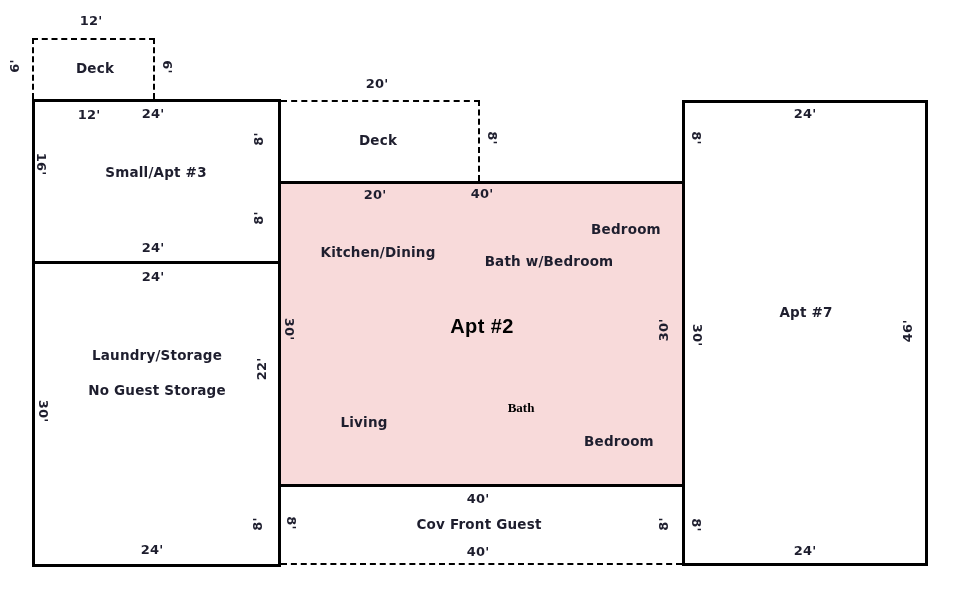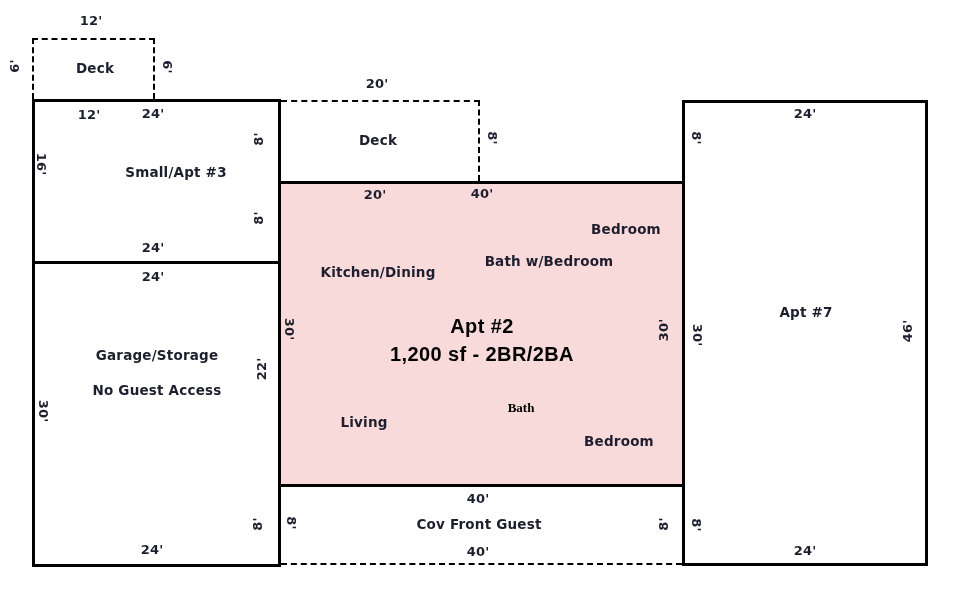--- a/index.html
+++ b/index.html
@@ -43,43 +43,42 @@
   <div class="box solid apt2"></div>
   <div class="box solid apt1"></div>
   <div class="box porch"></div>
   <div class="labels">
       <div class="lbl dim" style="left: 91px; top: 20px; transform: translate(-50%, -50%);">12'</div>
       <div class="lbl room" style="left: 95px; top: 68px; transform: translate(-50%, -50%);">Deck</div>
       <div class="lbl dim" style="left: 14px; top: 66px; transform: translate(-50%, -50%) rotate(-90deg);">6'</div>
       <div class="lbl dim" style="left: 167px; top: 67px; transform: translate(-50%, -50%) rotate(90deg);">6'</div>
       <div class="lbl dim" style="left: 89px; top: 114px; transform: translate(-50%, -50%);">12'</div>
       <div class="lbl dim" style="left: 153px; top: 113px; transform: translate(-50%, -50%);">24'</div>
-      <div class="lbl room" style="left: 156px; top: 172px; transform: translate(-50%, -50%); margin-left: 20px;">Small/Apt #3</div>
+      <div class="lbl room" style="left: 156px; top: 172px; transform: translate(-50%, -50%);">Small/Apt #3</div>
       <div class="lbl dim" style="left: 41px; top: 164px; transform: translate(-50%, -50%) rotate(90deg);">16'</div>
       <div class="lbl dim" style="left: 258px; top: 139px; transform: translate(-50%, -50%) rotate(-90deg);">8'</div>
       <div class="lbl dim" style="left: 258px; top: 218px; transform: translate(-50%, -50%) rotate(-90deg);">8'</div>
       <div class="lbl dim" style="left: 153px; top: 247px; transform: translate(-50%, -50%);">24'</div>
       <div class="lbl dim" style="left: 153px; top: 276px; transform: translate(-50%, -50%);">24'</div>
-      <div class="lbl room" style="left: 157px; top: 355px; transform: translate(-50%, -50%);">Garage/Storage</div>
-      <div class="lbl room" style="left: 157px; top: 390px; transform: translate(-50%, -50%);">No Guest Access</div>
+      <div class="lbl room" style="left: 157px; top: 355px; transform: translate(-50%, -50%);">Laundry/Storage</div>
+      <div class="lbl room" style="left: 157px; top: 390px; transform: translate(-50%, -50%);">No Guest Storage</div>
       <div class="lbl dim" style="left: 43px; top: 411px; transform: translate(-50%, -50%) rotate(90deg);">30'</div>
       <div class="lbl dim" style="left: 261px; top: 369px; transform: translate(-50%, -50%) rotate(-90deg);">22'</div>
       <div class="lbl dim" style="left: 152px; top: 549px; transform: translate(-50%, -50%);">24'</div>
       <div class="lbl dim" style="left: 257px; top: 524px; transform: translate(-50%, -50%) rotate(-90deg);">8'</div>
       <div class="lbl dim" style="left: 291px; top: 523px; transform: translate(-50%, -50%) rotate(90deg);">8'</div>
       <div class="lbl dim" style="left: 377px; top: 83px; transform: translate(-50%, -50%);">20'</div>
       <div class="lbl room" style="left: 378px; top: 140px; transform: translate(-50%, -50%);">Deck</div>
       <div class="lbl dim" style="left: 492px; top: 138px; transform: translate(-50%, -50%) rotate(90deg);">8'</div>
       <div class="lbl dim" style="left: 375px; top: 194px; transform: translate(-50%, -50%);">20'</div>
       <div class="lbl dim" style="left: 482px; top: 193px; transform: translate(-50%, -50%);">40'</div>
-      <div class="lbl room" style="left: 378px; top: 252px; transform: translate(-50%, -50%); margin-top: 20px;">Kitchen/Dining</div>
+      <div class="lbl room" style="left: 378px; top: 252px; transform: translate(-50%, -50%);">Kitchen/Dining</div>
       <div class="lbl room" style="left: 549px; top: 261px; transform: translate(-50%, -50%);">Bath w/Bedroom</div>
       <div class="lbl room" style="left: 626px; top: 229px; transform: translate(-50%, -50%);">Bedroom</div>
       <div class="lbl title" style="left: 482px; top: 326px; transform: translate(-50%, -50%); text-align: right;">Apt #2</div>
-      <div class="lbl title" style="left: 482px; top: 354px; transform: translate(-50%, -50%);">1,200 sf - 2BR/2BA</div>
       <div class="lbl dim" style="left: 289px; top: 329px; transform: translate(-50%, -50%) rotate(90deg);">30'</div>
       <div class="lbl dim" style="left: 663px; top: 330px; transform: translate(-50%, -50%) rotate(-90deg);">30'</div>
       <div class="lbl room" style="left: 364px; top: 422px; transform: translate(-50%, -50%);">Living</div>
       <div class="lbl boldsm" style="left: 521px; top: 408px; transform: translate(-50%, -50%); font-family: Liberation Serif, serif;">Bath</div>
       <div class="lbl room" style="left: 619px; top: 441px; transform: translate(-50%, -50%);">Bedroom</div>
       <div class="lbl dim" style="left: 478px; top: 498px; transform: translate(-50%, -50%);">40'</div>
       <div class="lbl room" style="left: 479px; top: 524px; transform: translate(-50%, -50%);">Cov Front Guest</div>
       <div class="lbl dim" style="left: 478px; top: 551px; transform: translate(-50%, -50%);">40'</div>
       <div class="lbl dim" style="left: 663px; top: 524px; transform: translate(-50%, -50%) rotate(-90deg);">8'</div>
       <div class="lbl dim" style="left: 805px; top: 113px; transform: translate(-50%, -50%);">24'</div>

